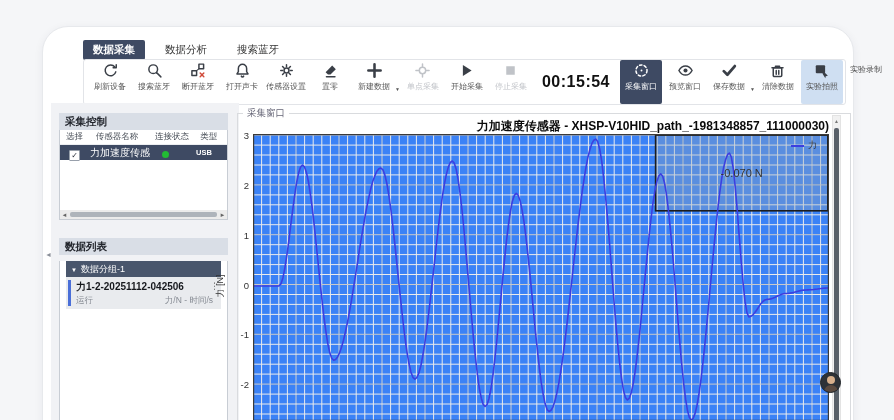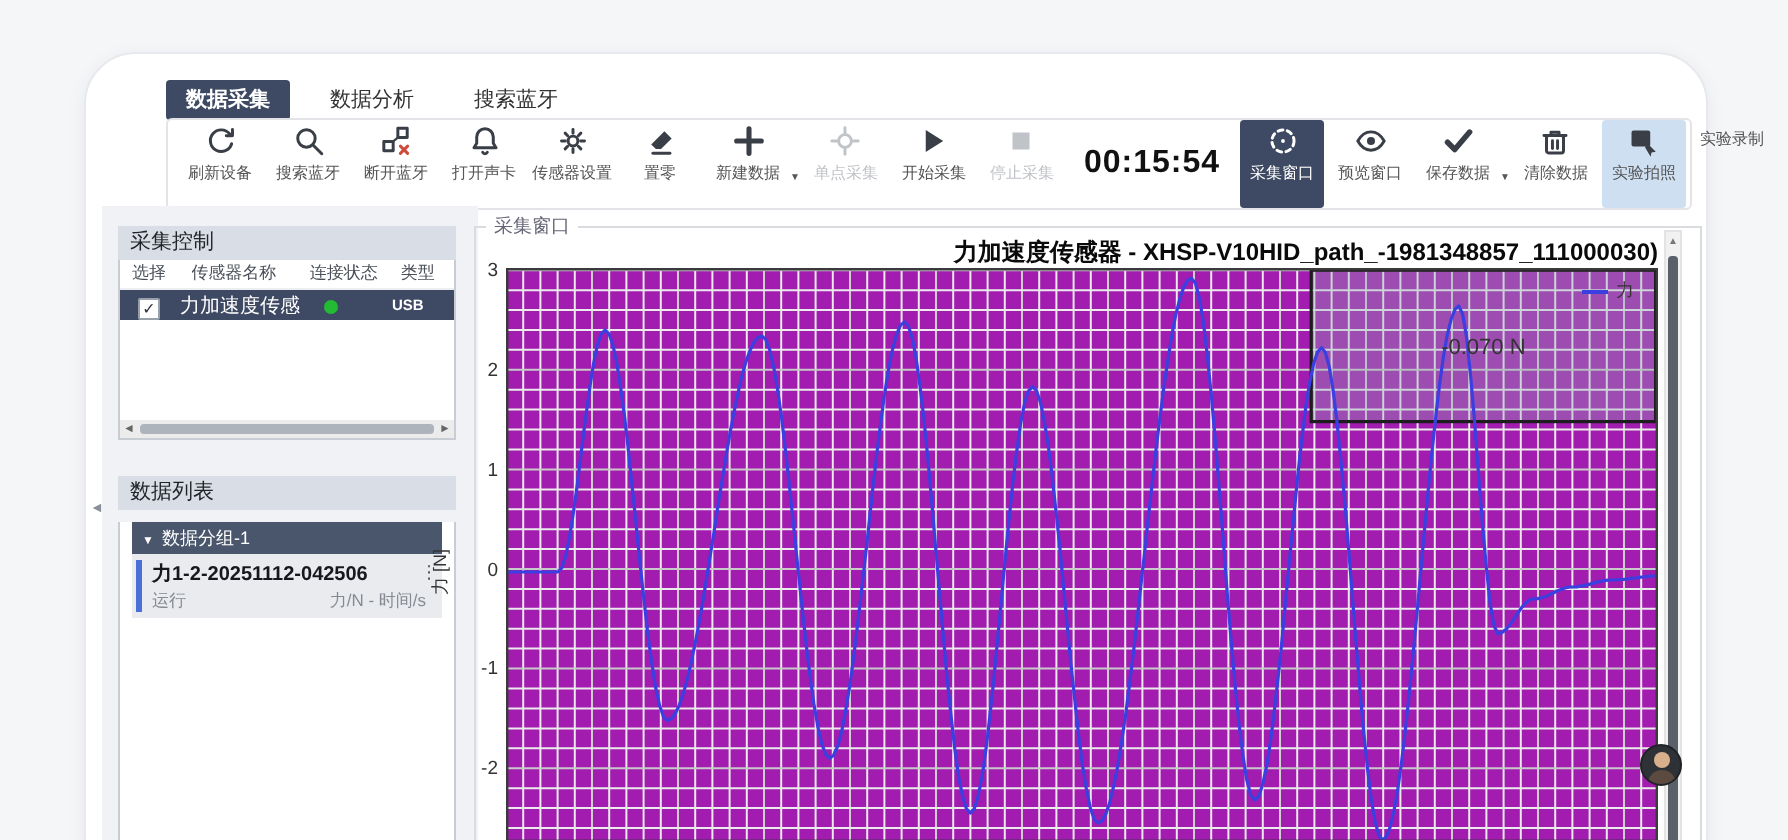--- a/index.html
+++ b/index.html
@@ -37,21 +37,21 @@
   .tb-btn.active .lbl{color:#fff;}
   .tb-btn.highlight{background:#cfdff2;}
   .tb-group-gap{width:12px;}
   .tb-caret{font-size:5px;color:#555;align-self:center;margin:14px 1px 0 -1px;}
   .timer{font-size:16px;font-weight:bold;color:#111;margin:0 9px;letter-spacing:.5px;}
   
   .side-bg{position:absolute;left:8px;top:76px;width:188px;height:350px;background:#f1f2f5;}
   .collapse-arrow{position:absolute;left:2px;top:224px;font-size:7px;color:#8a8f99;}
   .panel{position:absolute;left:16px;width:169px;}
   .panel-hd{height:17px;line-height:17px;background:#d9dee6;color:#21242b;
-    font-size:10.5px;font-weight:normal;padding-left:6px;}
+    font-size:10.5px;font-weight:bold;padding-left:6px;}
   .panel-bd{background:#fff;border:1px solid #c8cdd4;border-top:none;position:relative;box-sizing:border-box;}
   .colhead{display:flex;height:14px;align-items:center;border-bottom:1px solid #eceef1;}
   .colhead span{font-size:8.5px;color:#4a5059;overflow:hidden;white-space:nowrap;}
   .srow{display:flex;height:15px;align-items:center;background:#3e4a63;color:#fff;}
   .cell{overflow:hidden;white-space:nowrap;}
   .cb{width:9px;height:9px;background:#fff;border:1px solid #98a0ab;border-radius:1px;
       font-size:8px;line-height:9px;color:#2a2f3a;text-align:center;margin-left:9px;}
   .dot{width:7px;height:7px;border-radius:50%;background:#22bb33;margin-left:12px;}
   .hscroll{position:absolute;left:0;bottom:0;width:100%;height:9px;background:#ececec;
       display:flex;align-items:center;box-sizing:border-box;}
@@ -66,21 +66,21 @@
   .ditem .more{position:absolute;right:2px;top:4px;font-size:9px;color:#555;}
   .ditem .t2{position:absolute;left:10px;top:18px;font-size:8.5px;color:#868b93;}
   .ditem .t3{position:absolute;right:8px;top:18px;font-size:8.5px;color:#868b93;white-space:nowrap;}
   
   .groupbox{position:absolute;left:194px;top:86px;width:612px;height:334px;
       border:1px solid #d9dbde;border-bottom:none;}
   .groupbox-label{position:absolute;left:200px;top:80px;font-size:9.5px;color:#667;
       background:#fff;padding:0 4px;}
   .chart-title{position:absolute;left:210px;top:91px;width:576px;text-align:right;
       font-size:12px;font-weight:bold;color:#0a0a0a;white-space:nowrap;}
-  .plot-wrap{position:absolute;left:210px;top:107px;width:576px;height:287px;background:#a21caf;}
+  .plot-wrap{position:absolute;left:210px;top:107px;width:576px;height:287px;background:#3b82f6;}
   .ytick{position:absolute;width:20px;text-align:right;font-size:9.5px;color:#333;}
   .ylabel{position:absolute;left:157px;top:253px;width:40px;height:12px;
       transform:rotate(-90deg);font-size:9px;color:#333;text-align:center;}
   .legend{position:absolute;left:748px;top:112px;display:flex;align-items:center;gap:4px;z-index:5;}
   .legend .sw{width:13px;height:0;border-top:2px solid #3c3fe0;}
   .legend .lg-lbl{font-size:9px;color:#333;}
   
   .vscroll{position:absolute;left:789px;top:88px;width:9px;height:332px;background:#f1f1f1;
       border:1px solid #e3e3e3;box-sizing:border-box;}
   .vscroll .up{height:10px;text-align:center;font-size:5px;color:#777;line-height:10px;}

